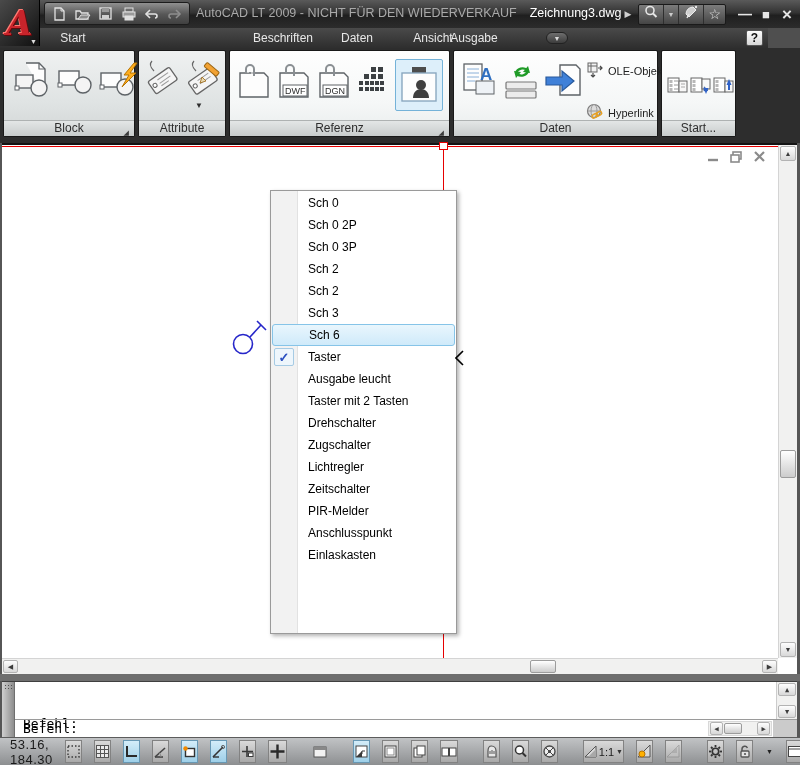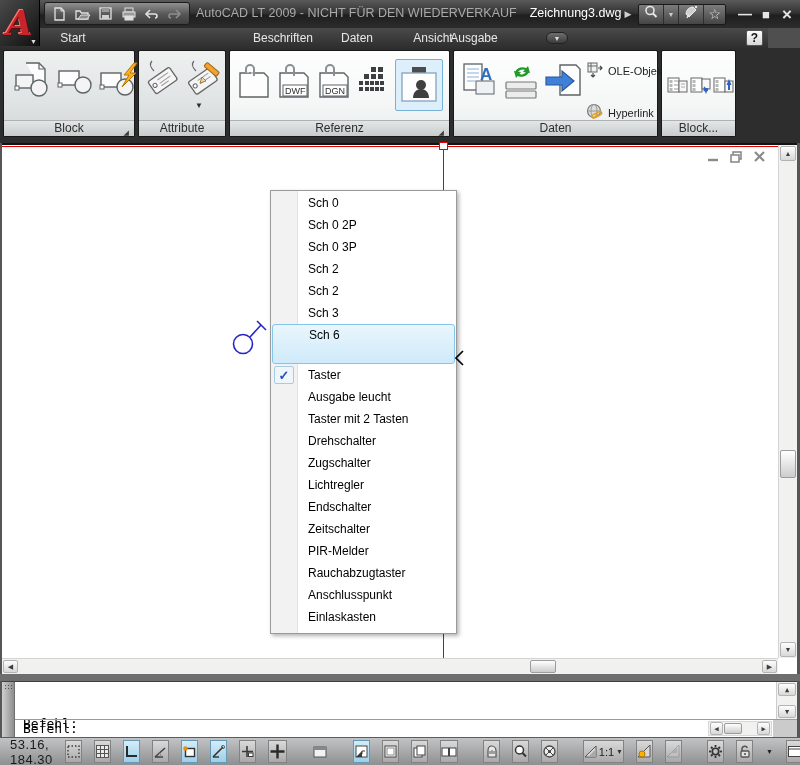--- a/index.html
+++ b/index.html
@@ -73,21 +73,21 @@
   .wctl { position:absolute; left:706px; top:150px; display:flex; gap:8px; z-index:4; }
   .wctl svg { display:block; }
 
   
   .ctxmenu { position:absolute; left:270px; top:190px; width:187px; height:444px; background:#fff;
     border:1px solid #9a9a9a; box-shadow:2px 2px 4px rgba(0,0,0,.3); padding-top:1px; z-index:10; }
   .ctxmenu::before { content:""; position:absolute; left:0; top:0; bottom:0; width:26px;
     background:#f2f2f2; border-right:1px solid #e2e2e2; }
   .mi { position:relative; height:22px; line-height:22px; padding-left:37px; font-size:12px; color:#000; z-index:1; }
   .mi.sel { background:linear-gradient(#e9f6fd,#cfeafa); border:1px solid #86c4e8; border-radius:3px;
-    margin:0 1px; height:40px; line-height:20px; padding-left:36px; }
+    margin:0 1px; height:22px; line-height:20px; padding-left:36px; }
   .chkbox { position:absolute; left:3px; top:2px; width:20px; height:18px; background:#eef6fc;
     border:1px solid #a6cbe4; border-radius:2px; color:#2b4fc0; font-weight:bold; font-size:13px;
     line-height:17px; text-align:center; }
   .cursor-chev { position:absolute; left:455px; top:350px; z-index:11; }
 
   
   .vsb { position:absolute; left:778px; top:145px; width:19px; height:513px; background:#f1f1f0; border-left:1px solid #d4d4d4; }
   .sb-btn { position:absolute; left:1px; right:1px; height:15px; background:linear-gradient(#fefefe,#d8d8d8);
     border:1px solid #b3b3b3; border-radius:2px; display:flex; align-items:center; justify-content:center;
     font-size:7px; color:#3c3c3c; }
@@ -462,21 +462,21 @@
               <rect x="2.5" y="5" width="3" height="3"></rect>
               <rect x="2.5" y="9" width="3" height="3"></rect>
               <rect x="2.5" y="13" width="3" height="3"></rect>
             </g>
             <rect x="12" y="6" width="8" height="11" fill="#f8f8f8" stroke="#666"></rect>
             <polygon points="13.5,10 18.5,10 16,4" fill="#2f62c8"></polygon>
             <rect x="15" y="10" width="2" height="5" fill="#2f62c8"></rect>
           </svg>
       </div>
       <div class="panel-label">
-        <span>Block...</span>
+        <span>Start...</span>
       </div>
     </div>
   </div>
 
   <div class="canvas-bg"></div>
   <div class="frame-l"></div>
   <div class="frame-r"></div>
 
   <div class="xhair-h"></div>
   <div class="xhair-v"></div>
@@ -517,24 +517,22 @@
     <div class="mi sel">Sch 6</div>
     <div class="mi">
       <span class="chkbox">✓</span>
       <span>Taster</span>
     </div>
     <div class="mi">Ausgabe leucht</div>
     <div class="mi">Taster mit 2 Tasten</div>
     <div class="mi">Drehschalter</div>
     <div class="mi">Zugschalter</div>
     <div class="mi">Lichtregler</div>
-    <div class="mi">Endschalter</div>
     <div class="mi">Zeitschalter</div>
     <div class="mi">PIR-Melder</div>
-    <div class="mi">Rauchabzugtaster</div>
     <div class="mi">Anschlusspunkt</div>
     <div class="mi">Einlaskasten</div>
   </div>
 
   <span class="cursor-chev"><svg width="10" height="16">
         <path d="M8 1L1 8l7 7" fill="none" stroke="#000" stroke-width="1.6"></path>
       </svg></span>
 
   <div class="vsb">
     <div class="sb-btn" style="top:1px;">▲</div>

